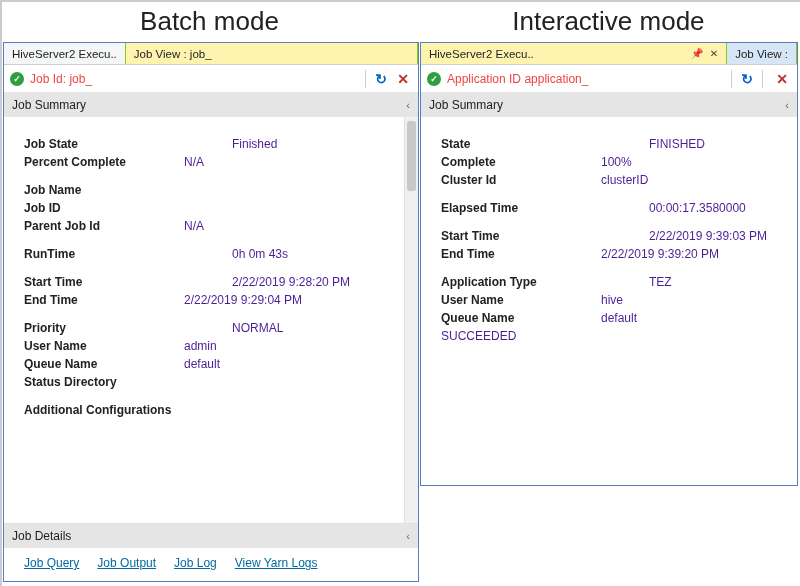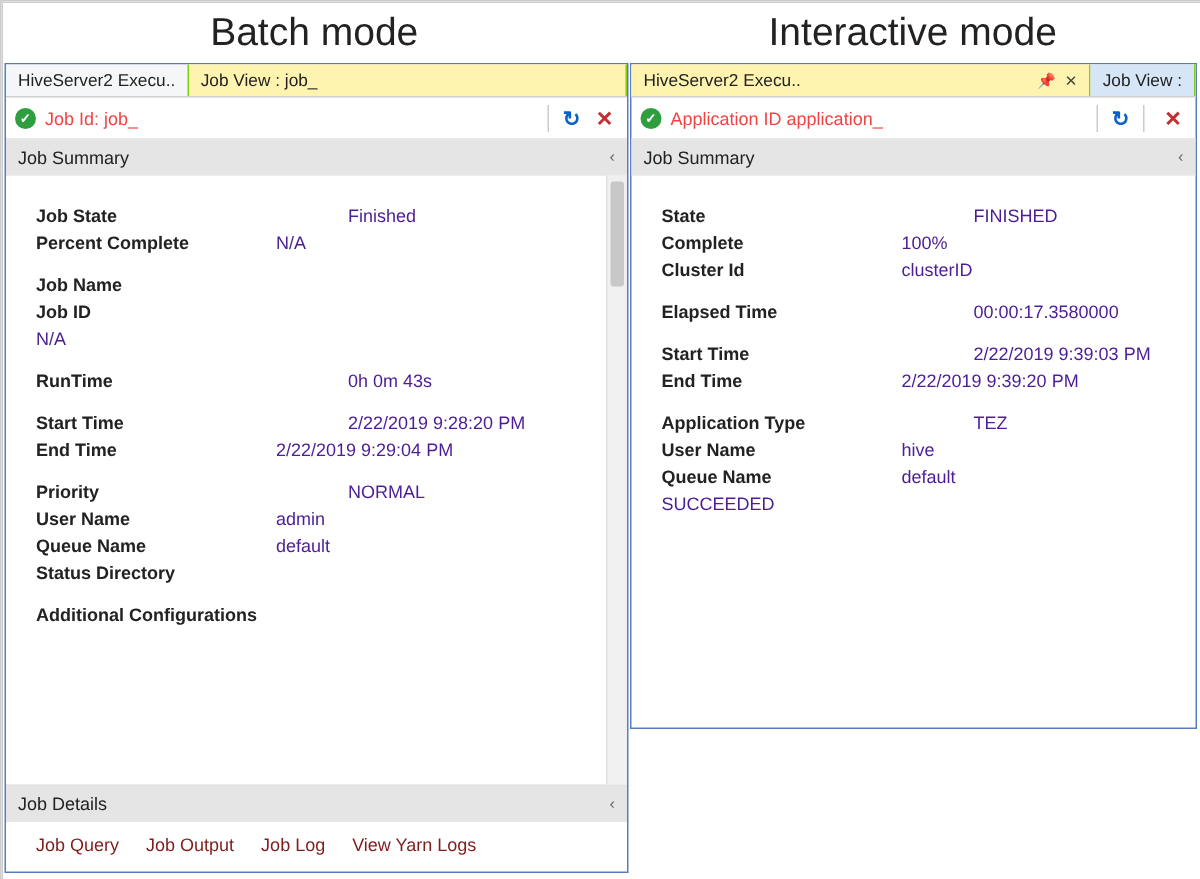--- a/index.html
+++ b/index.html
@@ -171,21 +171,22 @@
   .left .job-details-sec {
     border-top: 1px solid #e0e0e0;
   }
   .links-row {
     display: flex;
     gap: 18px;
     padding: 8px 20px 6px 20px;
     font-size: 12px;
   }
   .links-row a {
-    color: #7f1d1d;
+    color: #0369a1;
+    text-decoration: underline;
     cursor: pointer;
   }
 </style>
 </head>
 <body>
 
 <div class="headings">
   <div class="h h-left">Batch mode</div>
   <div class="h h-right">Interactive mode</div>
 </div>
@@ -231,20 +232,21 @@
         </div>
         <div class="kv-row spaced">
           <div class="kv-label">Job Name</div>
           <div class="kv-value"></div>
         </div>
         <div class="kv-row">
           <div class="kv-label">Job ID</div>
           <div class="kv-value"></div>
         </div>
         <div class="kv-row">
+          <div class="kv-label">Parent Job Id</div>
           <div class="kv-value">N/A</div>
         </div>
         <div class="kv-row spaced">
           <div class="kv-label">RunTime</div>
           <div class="kv-value">0h 0m 43s</div>
         </div>
         <div class="kv-row spaced">
           <div class="kv-label">Start Time</div>
           <div class="kv-value">2/22/2019 9:28:20 PM</div>
         </div>

